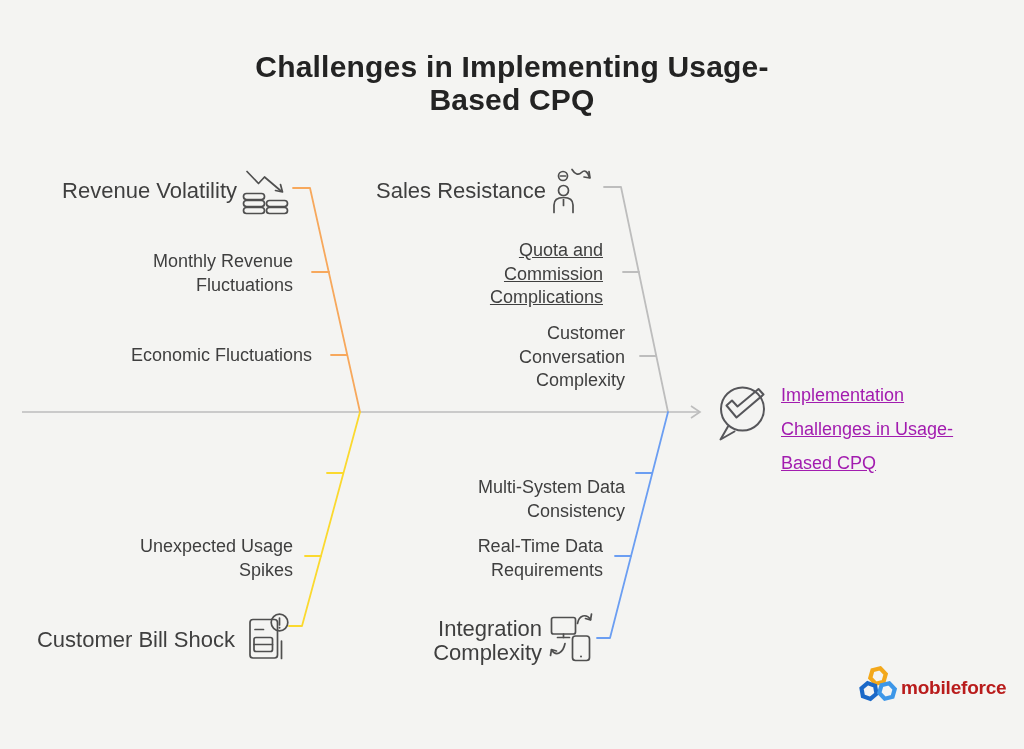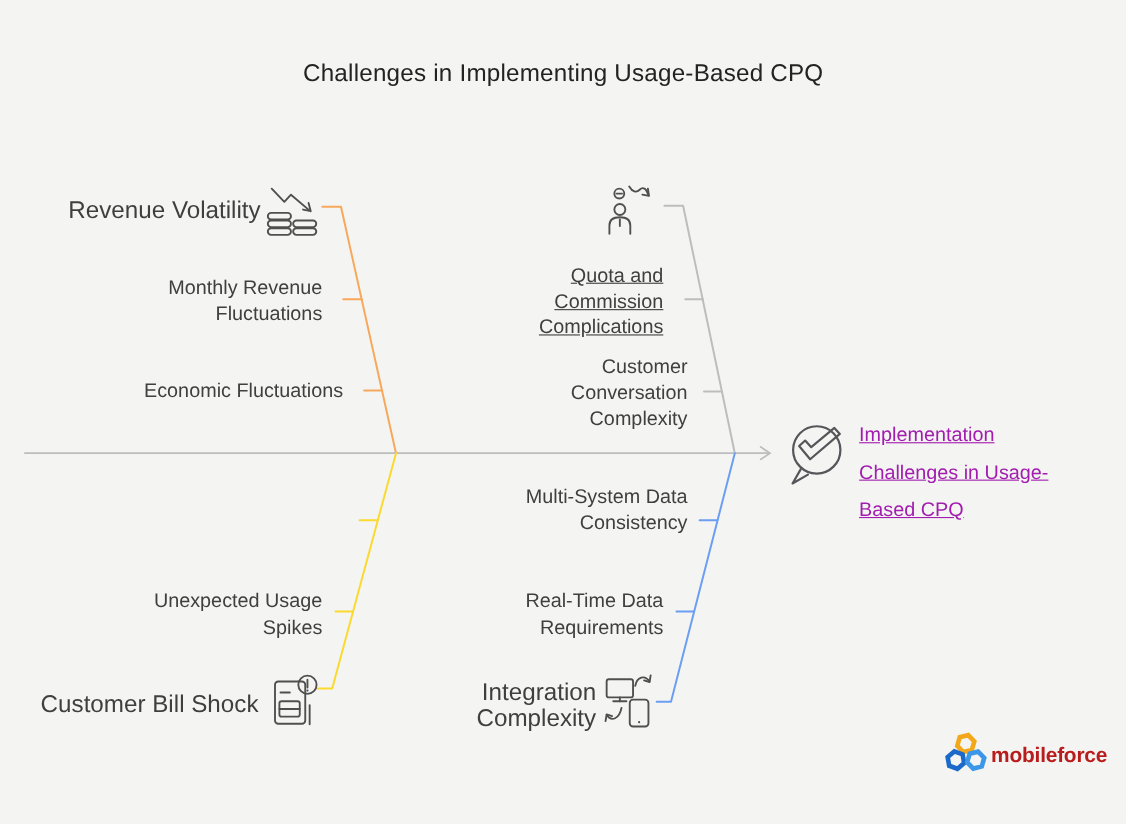--- a/index.html
+++ b/index.html
@@ -4,37 +4,37 @@
 <style>
   html,body { margin:0; padding:0; background:#e9e9e9; }
   .canvas {
     position:relative; width:1024px; height:749px; margin:0 auto;
     background:#f4f4f2; overflow:hidden;
     font-family:"Liberation Sans", sans-serif; color:#3f3f3f;
   }
   svg.layer { position:absolute; left:0; top:0; }
   .title {
     position:absolute; top:50px; left:252px; width:520px;
-    text-align:center; font-size:22px; line-height:33px;
-    font-weight:normal; color:#232323; letter-spacing:.2px;
+    text-align:center; font-size:30px; line-height:33px;
+    font-weight:bold; color:#232323; letter-spacing:.2px;
   }
   .label { position:absolute; font-size:18px; line-height:23.5px; color:#3f3f3f; }
   .r { text-align:right; }
   .big { font-size:22px; }
   .nw { white-space:nowrap; }
   #lbl-revenue      { right:787px; top:179px; }
   #lbl-monthly      { right:731px; top:250px; width:172px; }
   #lbl-economic     { right:712px; top:344px; }
   #lbl-lack         { right:707px; top:452px; width:150px; }
   #lbl-unexpected   { right:731px; top:535px; width:176px; }
   #lbl-billshock    { right:789px; top:628px; }
   #lbl-sales        { right:478px; top:179px; }
   #lbl-quota        { right:421px; top:239px; width:140px;text-decoration:underline; }
   #lbl-conversation { right:399px; top:322px; width:130px; }
-  #lbl-multisystem  { right:399px; top:440px; width:180px; }
+  #lbl-multisystem  { right:399px; top:476px; width:180px; }
   #lbl-realtime     { right:421px; top:535px; width:156px; }
   #lbl-integration  { right:482px; top:617px; width:122px; }
   #lbl-effect       { left:781px; top:378px; width:200px; line-height:34px; color:#a21caf;text-decoration:underline; }
   .logo-text {
     position:absolute; left:901px; top:677px;
     font-size:19px; font-weight:800; color:#b91c1c; letter-spacing:-.2px;
   }
   .icon-stroke { stroke:#4f4f4f; fill:none; stroke-width:1.7; stroke-linecap:round; stroke-linejoin:round; }
   .bubble-stroke { stroke:#56565a; fill:none; stroke-width:2; stroke-linecap:round; stroke-linejoin:round; }
   .branch { fill:none; stroke-width:1.8; stroke-linecap:round; stroke-linejoin:round; }
@@ -121,20 +121,21 @@
       <polygon points="878,668 884.9,672 884.9,680 878,684 871.1,680 871.1,672" fill="none" stroke-width="4.2" stroke="#F3A81B" transform="rotate(16 878 676)"></polygon>
       <polygon points="869,683 875.9,687 875.9,695 869,699 862.1,695 862.1,687" fill="none" stroke-width="4.2" stroke="#1B69C8" transform="rotate(-10 869 691)"></polygon>
       <polygon points="887,683 893.9,687 893.9,695 887,699 880.1,695 880.1,687" fill="none" stroke-width="4.2" stroke="#3D97E8" transform="rotate(16 887 691)"></polygon>
     </g>
   </svg>
 
   <div class="label big r nw" id="lbl-revenue">Revenue Volatility</div>
   <div class="label r" id="lbl-monthly">Monthly Revenue Fluctuations</div>
   <div class="label r nw" id="lbl-economic">Economic Fluctuations</div>
 
+  <div class="label big r nw" id="lbl-sales">Sales Resistance</div>
   <div class="label r" id="lbl-quota">Quota and Commission Complications</div>
   <div class="label r" id="lbl-conversation">Customer Conversation Complexity</div>
 
   <div class="label r" id="lbl-unexpected">Unexpected Usage Spikes</div>
   <div class="label big r nw" id="lbl-billshock">Customer Bill Shock</div>
 
   <div class="label r" id="lbl-multisystem">Multi-System Data Consistency</div>
   <div class="label r" id="lbl-realtime">Real-Time Data Requirements</div>
   <div class="label big r" id="lbl-integration">Integration Complexity</div>
 

